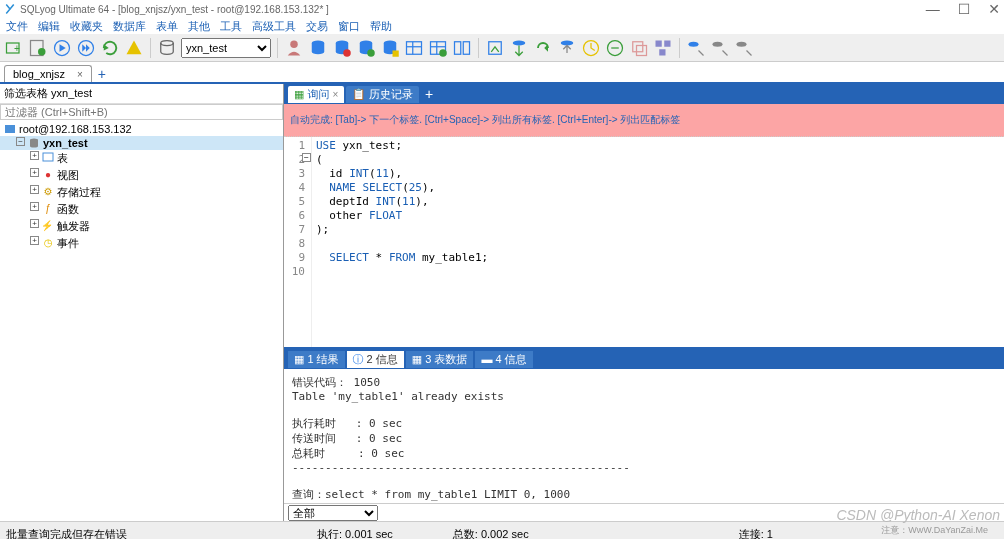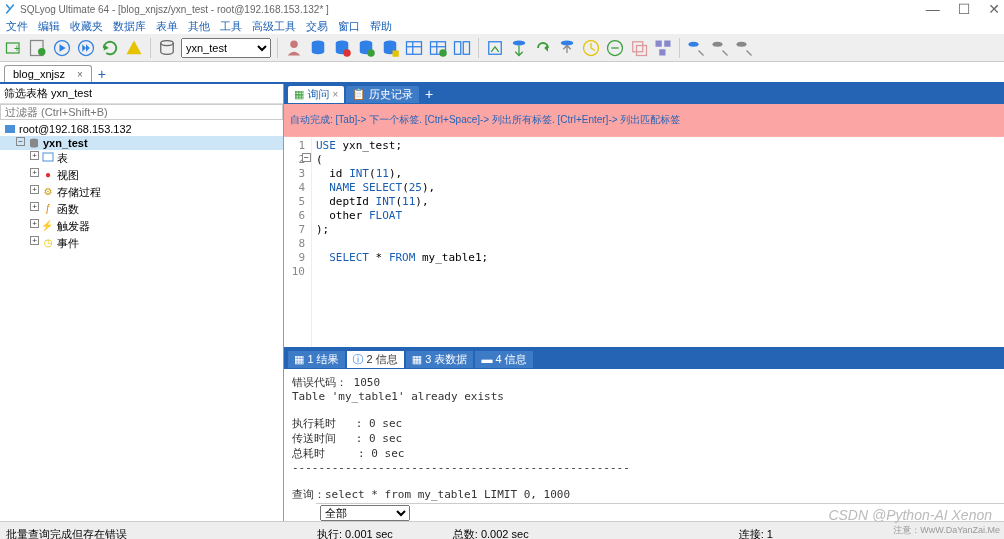--- a/index.html
+++ b/index.html
@@ -40,26 +40,26 @@
 .gutter div { height: 14px; }
 .code { flex: 1; padding: 2px 4px; position: relative; }
 .code .line { height: 14px; white-space: pre; }
 .code .fold { position: absolute; left: -14px; width: 9px; height: 9px; border: 1px solid #888; font-size: 8px; line-height: 7px; text-align: center; color: #333; background: #fff; }
 .kw { color: #1a5fb4; }
 .num { color: #1a5fb4; }
 .resulttabs { height: 20px; background: #2563b5; display: flex; align-items: center; padding: 0 4px; gap: 2px; }
 .rtab { background: #3d7bc7; color: #fff; padding: 1px 6px; font-size: 11px; display: flex; align-items: center; gap: 3px; }
 .rtab.active { background: #fff; color: #333; }
 .results { flex: 1; background: #fff; padding: 6px 8px; font-family: Consolas, "SimSun", monospace; font-size: 11px; color: #333; overflow: auto; white-space: pre; }
-.resfooter { height: 18px; border-top: 1px solid #ccc; display: flex; align-items: center; padding: 0 4px; margin-left: 32px; }
+.resfooter { height: 18px; border-top: 1px solid #ccc; display: flex; align-items: center; padding: 0 4px; }
 .resfooter select { font-size: 11px; width: 90px; height: 16px; }
 .statusbar { height: 18px; background: #eee; border-top: 1px solid #ccc; display: flex; align-items: center; font-size: 11px; padding: 12px 6px; gap: 60px; }
 .statusbar .seg { white-space: nowrap; }
-.watermark { position: absolute; right: 12px; bottom: 16px; color: #bbb; font-size: 14px; font-style: italic; pointer-events: none; }
-.credit { position: absolute; right: 4px; bottom: 2px; color: #999; font-size: 9px; }
+.watermark { position: absolute; right: 4px; bottom: 16px; color: #bbb; font-size: 14px; font-style: italic; pointer-events: none; }
+.credit { position: absolute; right: 16px; bottom: 2px; color: #999; font-size: 9px; }
 svg { width: 100%; height: 100%; }
 .divider { height: 2px; background: #2563b5; }
 </style>
 </head>
 <body>
 
 <div class="titlebar">
   <span class="icon">
       <svg viewBox="0 0 16 16">
         <path d="M3 2 L8 8 L3 14" stroke="#2b8fd6" stroke-width="2" fill="none"></path>

